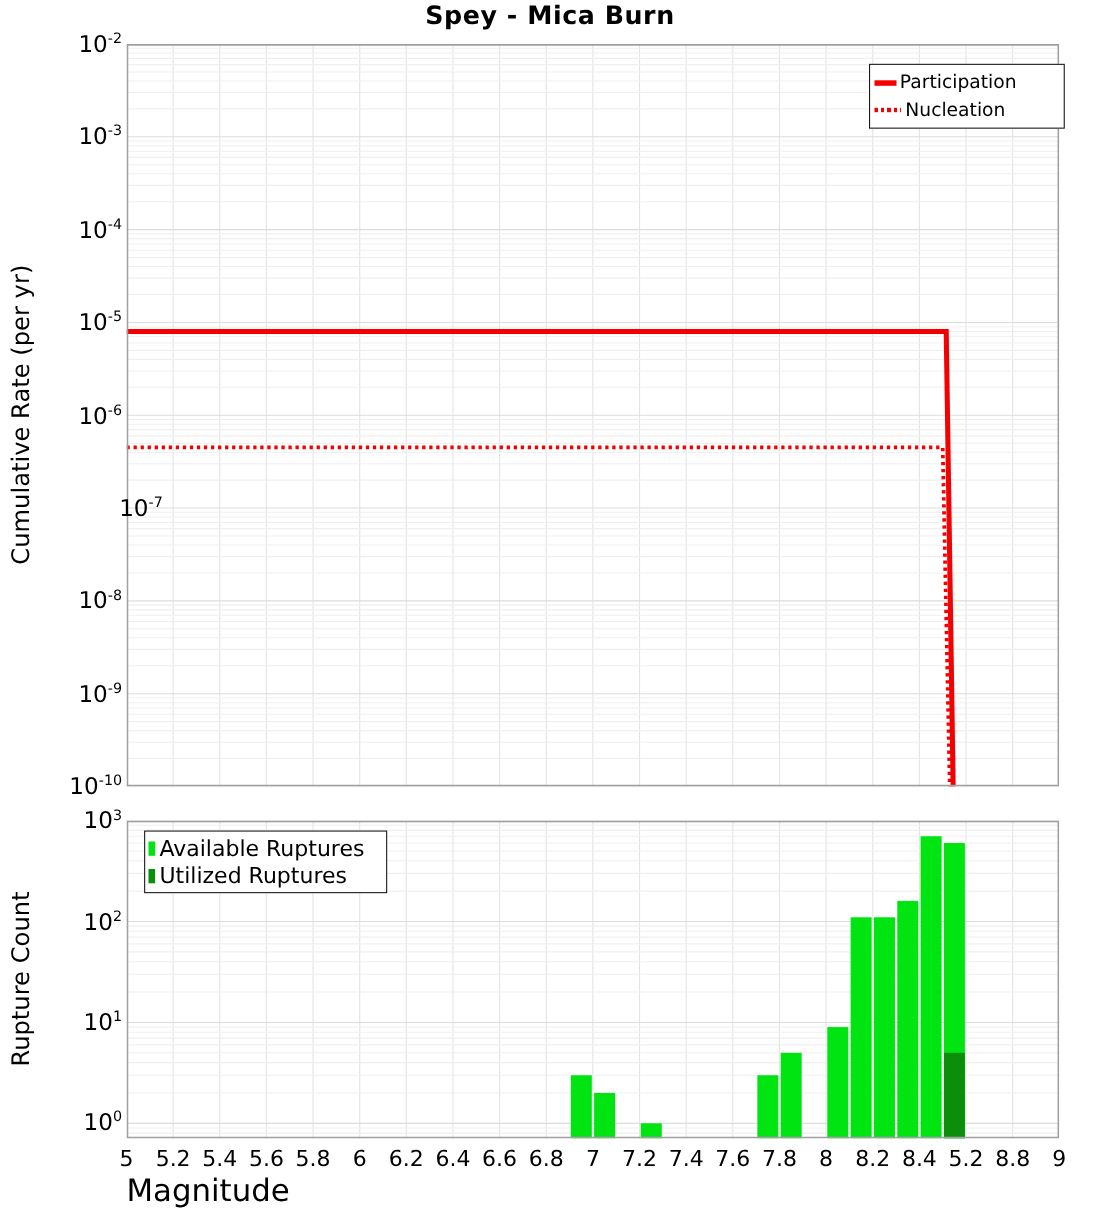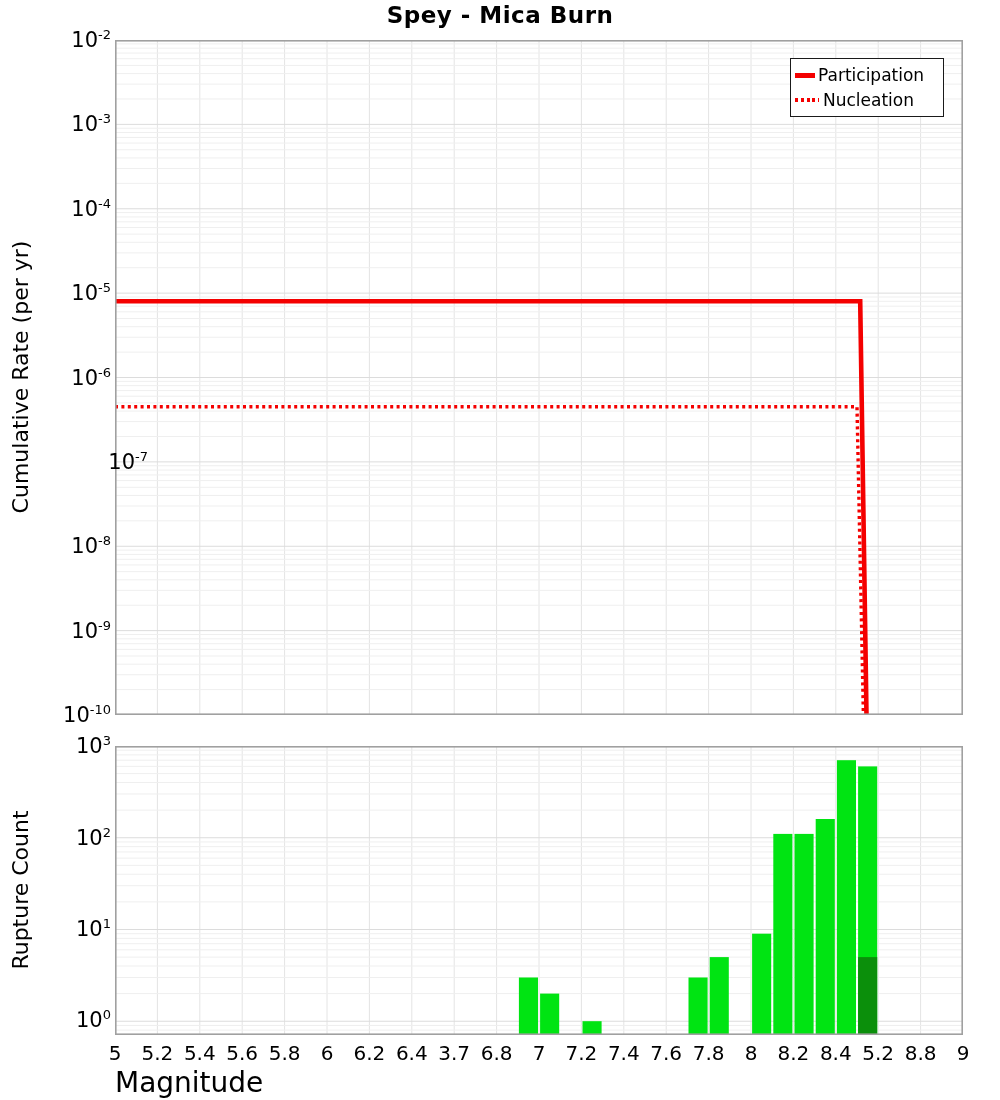--- a/index.html
+++ b/index.html
@@ -29,21 +29,21 @@
   .xtick {
     position:absolute; top:1041px; font-size:20px; white-space:nowrap;
     transform:translateX(-50%);
   }
   .legend {
     position:absolute; background:#ffffff; border:1.6px solid #1a1a1a;
     box-sizing:border-box; display:flex; flex-direction:column;
     justify-content:space-evenly; z-index:5;
   }
   .legend-row { display:flex; align-items:center; white-space:nowrap; }
-  .lg-rate { left:790px; top:58px; width:154px; height:59px; font-size:17px; padding:2px 4px; }
+  .lg-rate { left:790px; top:58px; width:178px; height:59px; font-size:17px; padding:2px 4px; }
   .lg-count { left:131px; top:755px; width:221px; height:57px; font-size:20px; padding:2px 3px; }
   .swatch-line  { display:inline-block; width:20px; height:4.5px; margin-right:3px; flex:none; }
   .swatch-dots  { display:inline-block; width:24px; height:4px;   margin-right:4px; flex:none; }
   .swatch-sq    { display:inline-block; width:6px;  height:13px;  margin-right:4px; flex:none; }
 </style>
 </head>
 <body>
 
 <div id="fig">
 
@@ -227,20 +227,30 @@
     <div class="legend-row">
       <span class="swatch-line" style="background: rgb(244, 0, 0);"></span>
       <span>Participation</span>
     </div>
     <div class="legend-row">
       <span class="swatch-dots" style="background-image: repeating-linear-gradient(90deg, rgb(244, 0, 0) 0px, rgb(244, 0, 0) 3px, transparent 3px, transparent 5.8px);"></span>
       <span>Nucleation</span>
     </div>
   </div>
 
+  <div class="legend lg-count">
+    <div class="legend-row">
+      <span class="swatch-sq" style="background: rgb(0, 228, 18);"></span>
+      <span>Available Ruptures</span>
+    </div>
+    <div class="legend-row">
+      <span class="swatch-sq" style="background: rgb(11, 143, 11);"></span>
+      <span>Utilized Ruptures</span>
+    </div>
+  </div>
 
 <div class="ytick" style="top: 40px; right: 889px;">10<sup>-2</sup></div>
     <div class="ytick" style="top: 124.375px; right: 889px;">10<sup>-3</sup></div>
     <div class="ytick" style="top: 208.75px; right: 889px;">10<sup>-4</sup></div>
     <div class="ytick" style="top: 293.125px; right: 889px;">10<sup>-5</sup></div>
     <div class="ytick" style="top: 377.5px; right: 889px;">10<sup>-6</sup></div>
     <div class="ytick" style="top: 461.875px; right: 852px;">10<sup>-7</sup></div>
     <div class="ytick" style="top: 546.25px; right: 889px;">10<sup>-8</sup></div>
     <div class="ytick" style="top: 630.625px; right: 889px;">10<sup>-9</sup></div>
     <div class="ytick" style="top: 715px; right: 889px;">10<sup>-10</sup></div>
@@ -249,21 +259,21 @@
     <div class="ytick" style="top: 929.494px; right: 889px;">10<sup>1</sup></div>
     <div class="ytick" style="top: 1020px; right: 889px;">10<sup>0</sup></div>
     <div class="xtick" style="left: 115px;">5</div>
     <div class="xtick" style="left: 157.4px;">5.2</div>
     <div class="xtick" style="left: 199.8px;">5.4</div>
     <div class="xtick" style="left: 242.2px;">5.6</div>
     <div class="xtick" style="left: 284.6px;">5.8</div>
     <div class="xtick" style="left: 327px;">6</div>
     <div class="xtick" style="left: 369.4px;">6.2</div>
     <div class="xtick" style="left: 411.8px;">6.4</div>
-    <div class="xtick" style="left: 454.2px;">3.7</div>
+    <div class="xtick" style="left: 454.2px;">6.6</div>
     <div class="xtick" style="left: 496.6px;">6.8</div>
     <div class="xtick" style="left: 539px;">7</div>
     <div class="xtick" style="left: 581.4px;">7.2</div>
     <div class="xtick" style="left: 623.8px;">7.4</div>
     <div class="xtick" style="left: 666.2px;">7.6</div>
     <div class="xtick" style="left: 708.6px;">7.8</div>
     <div class="xtick" style="left: 751px;">8</div>
     <div class="xtick" style="left: 793.4px;">8.2</div>
     <div class="xtick" style="left: 835.8px;">8.4</div>
     <div class="xtick" style="left: 878.2px;">5.2</div>

